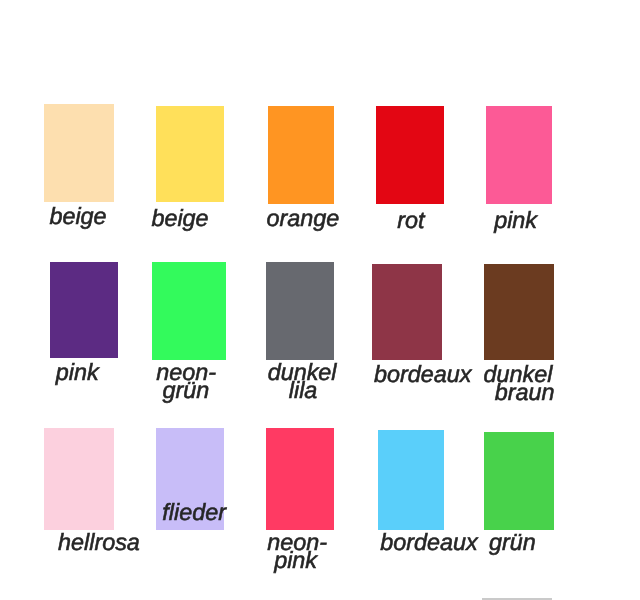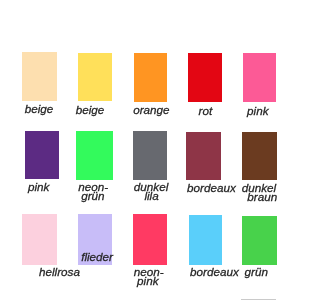--- a/index.html
+++ b/index.html
@@ -82,21 +82,21 @@
     <div class="sw" style="width: 35px; height: 48.8px; background: rgb(107, 59, 32);"></div>
     <div class="lbl" style="top: 51.3px;">
       <span class="line" style="left: -0.5px;">dunkel</span>
       <span class="line" style="left: 2.8px; text-align: center;">braun</span>
     </div>
   </div>
 
   <div class="cell" style="left: 22px; top: 177.6px; width: 35px;">
     <div class="sw" style="width: 35px; height: 51.1px; background: rgb(252, 208, 222);"></div>
     <div class="lbl" style="top: 53.6px;">
-      <span class="line" style="left: 17px;">hellrosa</span>
+      <span class="line" style="left: 7px;">hellrosa</span>
     </div>
   </div>
   <div class="cell" style="left: 77.6px; top: 178px; width: 34.8px;">
     <div class="sw" style="width: 34.8px; height: 50.7px; background: rgb(200, 189, 248);"></div>
     <div class="lbl" style="top: 38px;">
       <span class="line" style="left: 1.7px;">flieder</span>
     </div>
   </div>
   <div class="cell" style="left: 133.4px; top: 178.4px; width: 33.6px;">
     <div class="sw" style="width: 33.6px; height: 50.2px; background: rgb(255, 58, 99);"></div>

